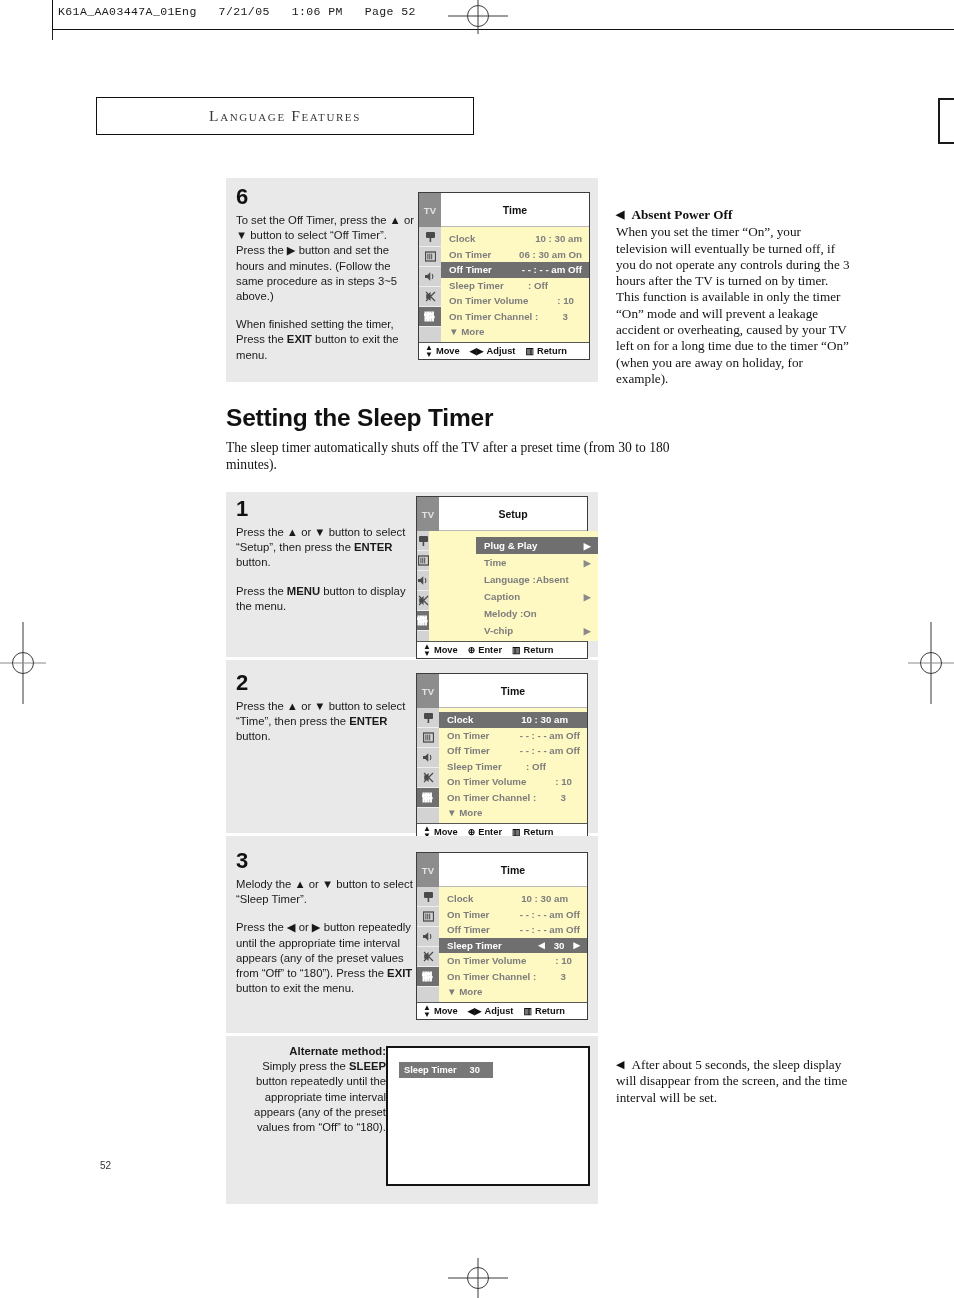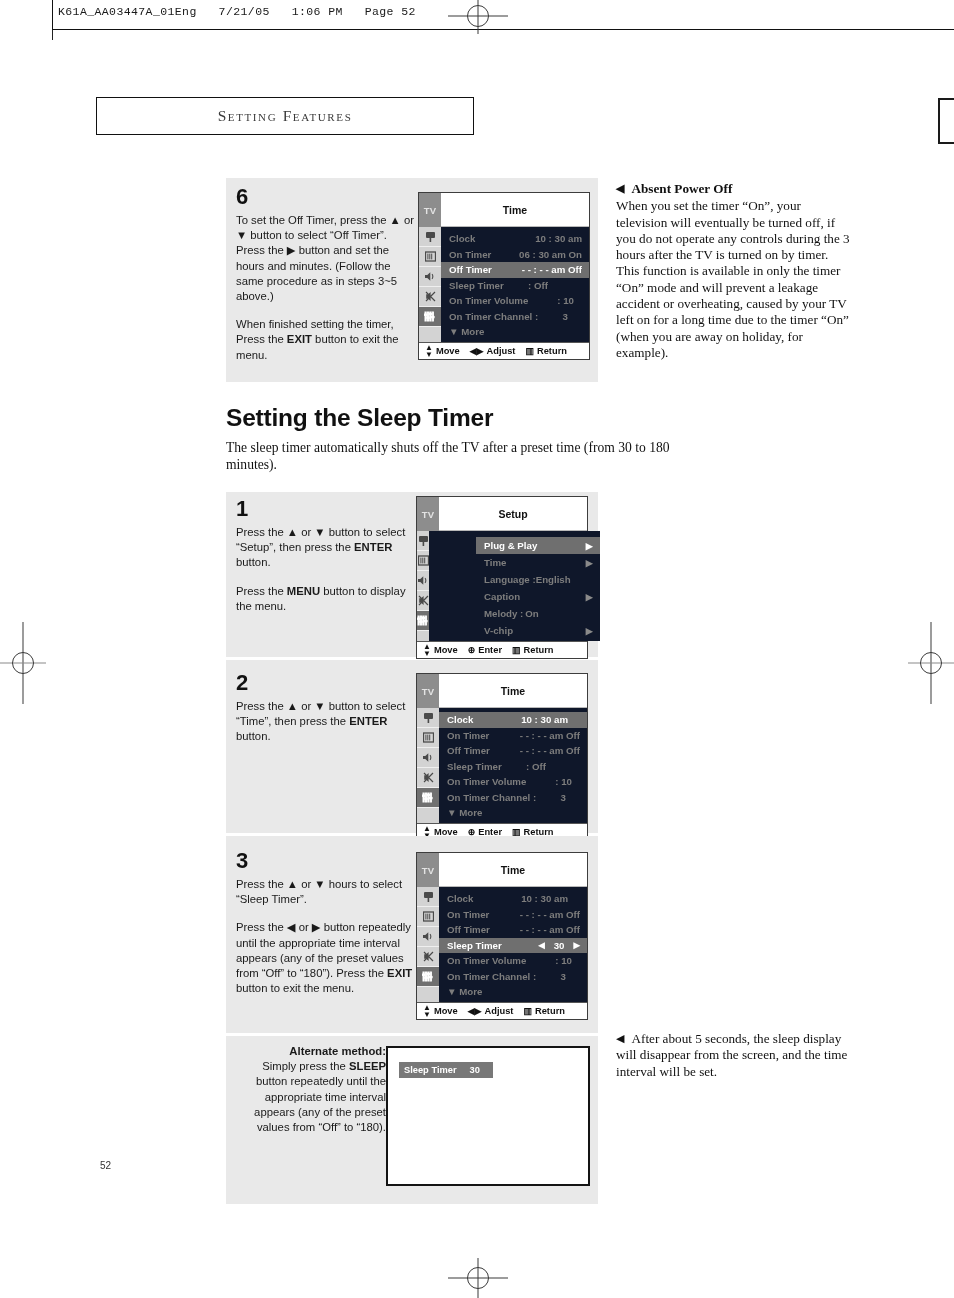--- a/index.html
+++ b/index.html
@@ -76,21 +76,21 @@
   .step-body {
     font-size:11.3px; line-height:15.2px; color:#1a1a1a;
   }
   .step-body b { font-weight:bold; }
   .step-body p { margin:0; }
   .step-body p + p { margin-top:13px; }
 
   
   .note {
     position:absolute; font-family:"Liberation Serif", serif;
-    font-size:13.2px; line-height:16.3px; color:#111;
+    font-size:13.2px; line-height:16.3px; color:#111;margin-top:26px;
   }
   .note .note-head {
     font-weight:bold; display:block; margin-bottom:1px;
   }
   .note .tri { font-size:11px; vertical-align:1px; margin-right:7px; }
 
   
   .main-heading {
     position:absolute; left:226px; top:404px;
     font-size:24.5px; font-weight:bold; color:#111; letter-spacing:-0.2px;
@@ -121,21 +121,21 @@
   .osd-icons {
     width:22px; background:#d3d3d3; display:flex; flex-direction:column;
   }
   .osd-ic {
     height:20px; display:flex; align-items:center; justify-content:center;
     border-bottom:1px solid #efefef; color:#565656;
   }
   .osd-ic.sel { background:#707070; }
   .osd-ic.sel svg { fill:#ffffff; stroke:#ffffff; }
   .osd-ic svg { fill:#4a4a4a; }
-  .osd-rows { flex:1; background:#0f172a; padding:4px 0 2px 0; }
+  .osd-rows { flex:1; background:#fef9c3; padding:4px 0 2px 0; }
   .osd-row {
     height:15.5px; display:flex; align-items:center;
     padding:0 7px 0 8px; font-size:9.7px; color:#7d7d7d; font-weight:bold;
     white-space:nowrap;
   }
   .osd-row .lbl { }
   .osd-row .val { margin-left:auto; }
   .osd-row.hl { background:#6f6f6f; color:#ffffff; }
   .osd-row.hl .arrow { color:#ffffff; }
   .osd-row .arrow { color:#8a8a8a; margin-left:auto; font-size:9px; }
@@ -192,21 +192,21 @@
   </div>
   <div class="regmark rm-bot">
     <div class="v"></div>
       <div class="h"></div>
       <div class="c"></div>
   </div>
   <div class="bleed-tab"></div>
   <div class="edge-line" style="left:52px; top:30px; width:1px; height:10px;"></div>
 
   <div class="section-title-box">
-    <span class="txt">Setting Features</span>
+    <span class="txt">Language Features</span>
   </div>
 
   <div class="panel panel-6"></div>
   <div class="step-col" style="left:236px; top:186px;">
     <div class="step-num">6</div>
     <div class="step-body">
       <p>To set the Off Timer, press the ▲ or ▼ button to select “Off Timer”. Press the ▶ button and set the hours and minutes. (Follow the same procedure as in steps 3~5 above.)</p>
       <p><span>When finished setting the timer, Press the </span><b>EXIT</b><span> button to exit the menu.</span></p>
     </div>
   </div>
@@ -371,21 +371,21 @@
         <div class="osd-row hl" style="height:17px">
             <span class="lbl">Plug &amp; Play</span>
             <span class="arrow">▶</span>
           </div>
         <div class="osd-row" style="height:17px">
             <span class="lbl">Time</span>
             <span class="arrow">▶</span>
           </div>
         <div class="osd-row" style="height:17px">
             <span class="lbl">Language :</span>
-            <span class="val" style="margin-right:22px">English</span>
+            <span class="val" style="margin-right:22px">Absent</span>
           </div>
         <div class="osd-row" style="height:17px">
             <span class="lbl">Caption</span>
             <span class="arrow">▶</span>
           </div>
         <div class="osd-row" style="height:17px">
             <span class="lbl">Melody    :</span>
             <span class="val" style="margin-right:54px">On</span>
           </div>
         <div class="osd-row" style="height:17px">
@@ -509,21 +509,21 @@
           <span>Return</span>
         </span>
     </div>
   </div>
 
   <div class="panel panel-s3"></div>
   <div class="panel-divider" style="top:1033px;"></div>
   <div class="step-col" style="left:236px; top:850px; width:178px;">
     <div class="step-num">3</div>
     <div class="step-body">
-      <p>Press the ▲ or ▼ hours to select “Sleep Timer”.</p>
+      <p>Melody the ▲ or ▼ button to select “Sleep Timer”.</p>
       <p><span>Press the ◀ or ▶ button repeatedly until the appropriate time interval appears (any of the preset values from “Off” to “180”). Press the </span><b>EXIT</b><span> button to exit the menu.</span></p>
     </div>
   </div>
 
   <div class="osd" style="left:416px; top:852px;">
     <div class="osd-titlebar">
       <div class="osd-tv">TV</div>
       <div class="osd-title">Time</div>
     </div>
     <div class="osd-body">

